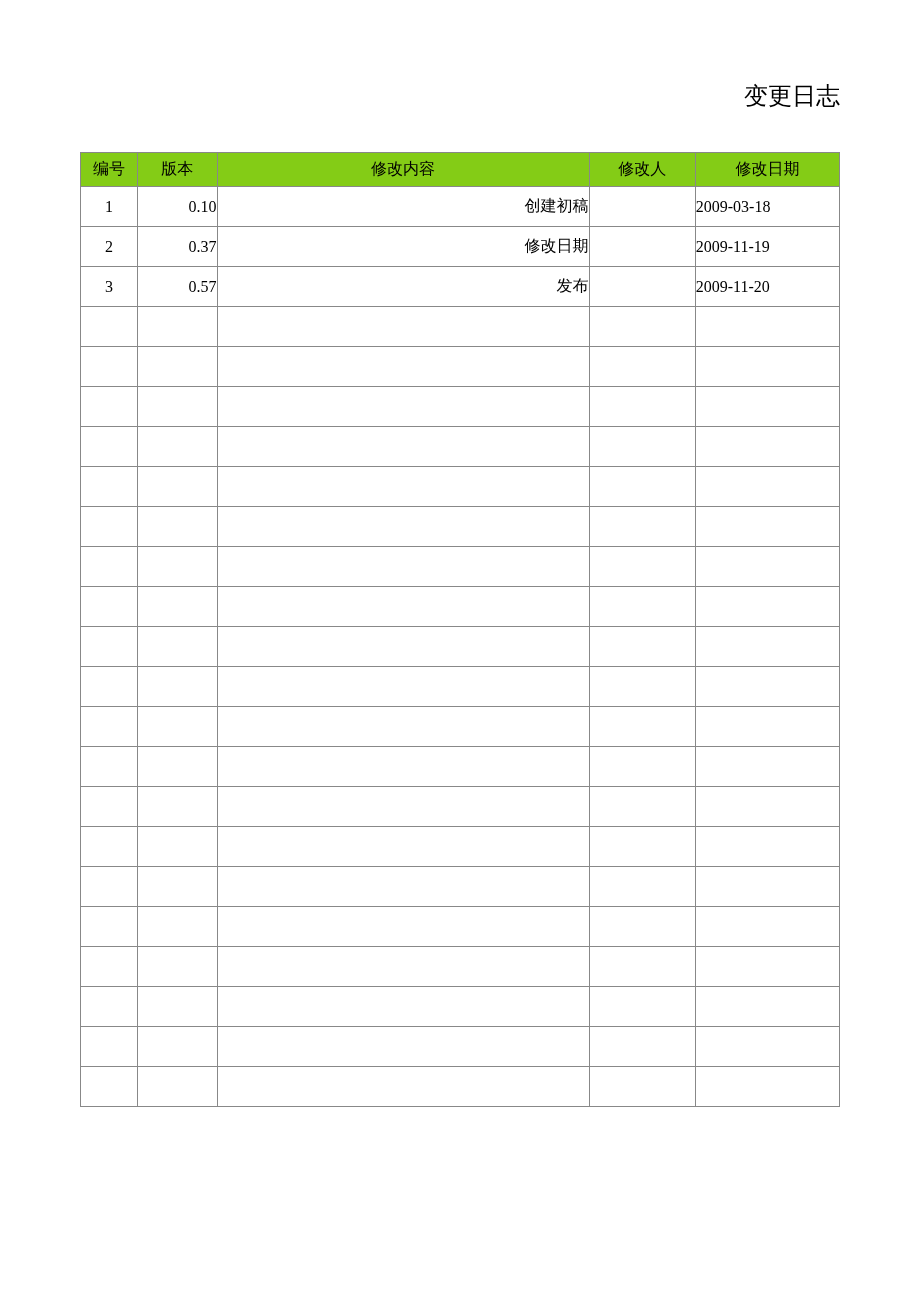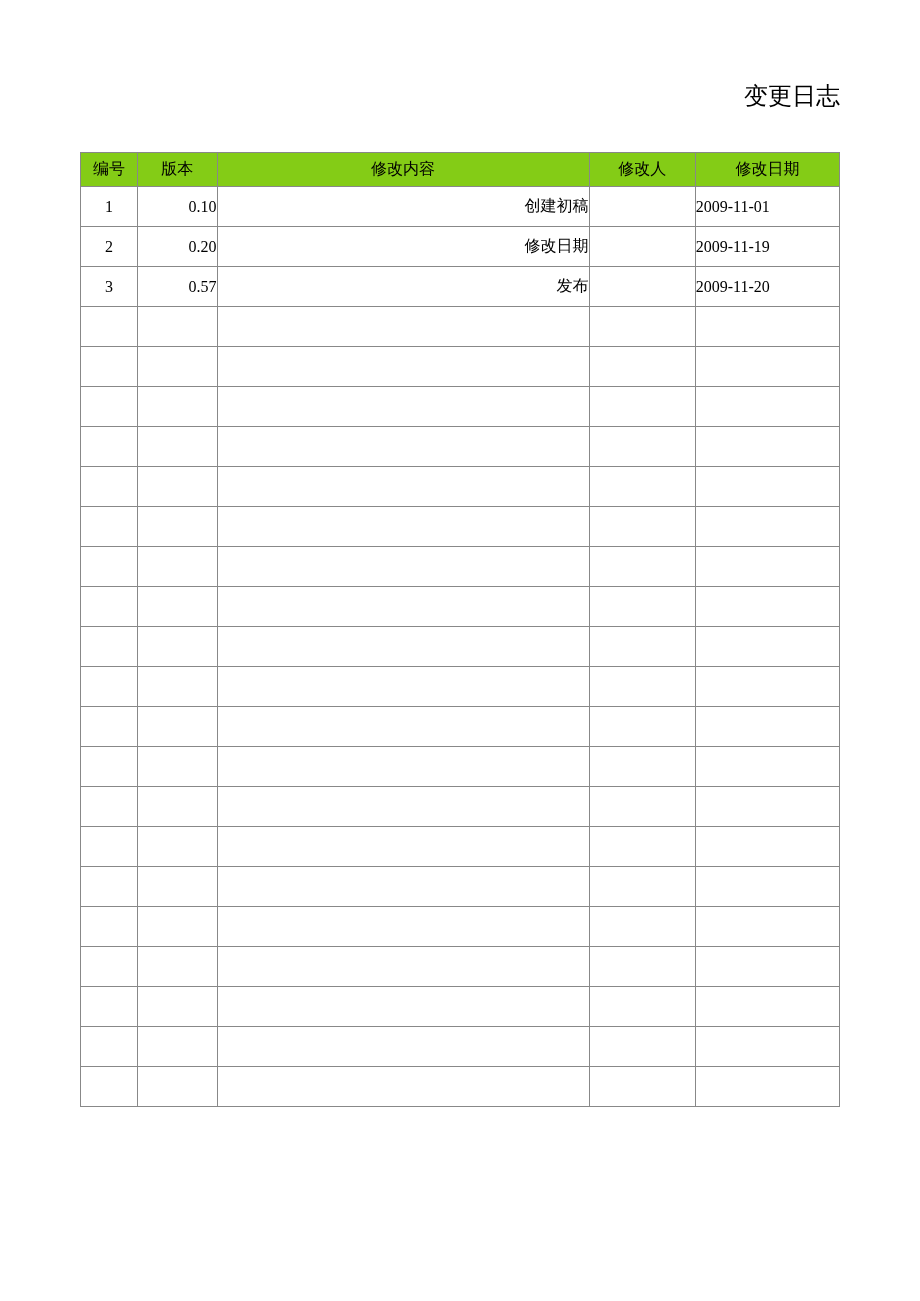--- a/index.html
+++ b/index.html
@@ -65,25 +65,25 @@
         <th class="col-author">修改人</th>
         <th class="col-date" style="text-align:center;padding:4px;">修改日期</th>
       </tr>
     </thead>
     <tbody id="changelog-body">
     <tr>
           <td class="col-id">1</td>
           <td class="col-version">0.10</td>
           <td class="col-content">创建初稿</td>
           <td class="col-author"></td>
-          <td class="col-date">2009-11-01</td>
+          <td class="col-date">2009-03-18</td>
         </tr>
         <tr>
           <td class="col-id">2</td>
-          <td class="col-version">0.20</td>
+          <td class="col-version">0.37</td>
           <td class="col-content">修改日期</td>
           <td class="col-author"></td>
           <td class="col-date">2009-11-19</td>
         </tr>
         <tr>
           <td class="col-id">3</td>
           <td class="col-version">0.57</td>
           <td class="col-content">发布</td>
           <td class="col-author"></td>
           <td class="col-date">2009-11-20</td>

